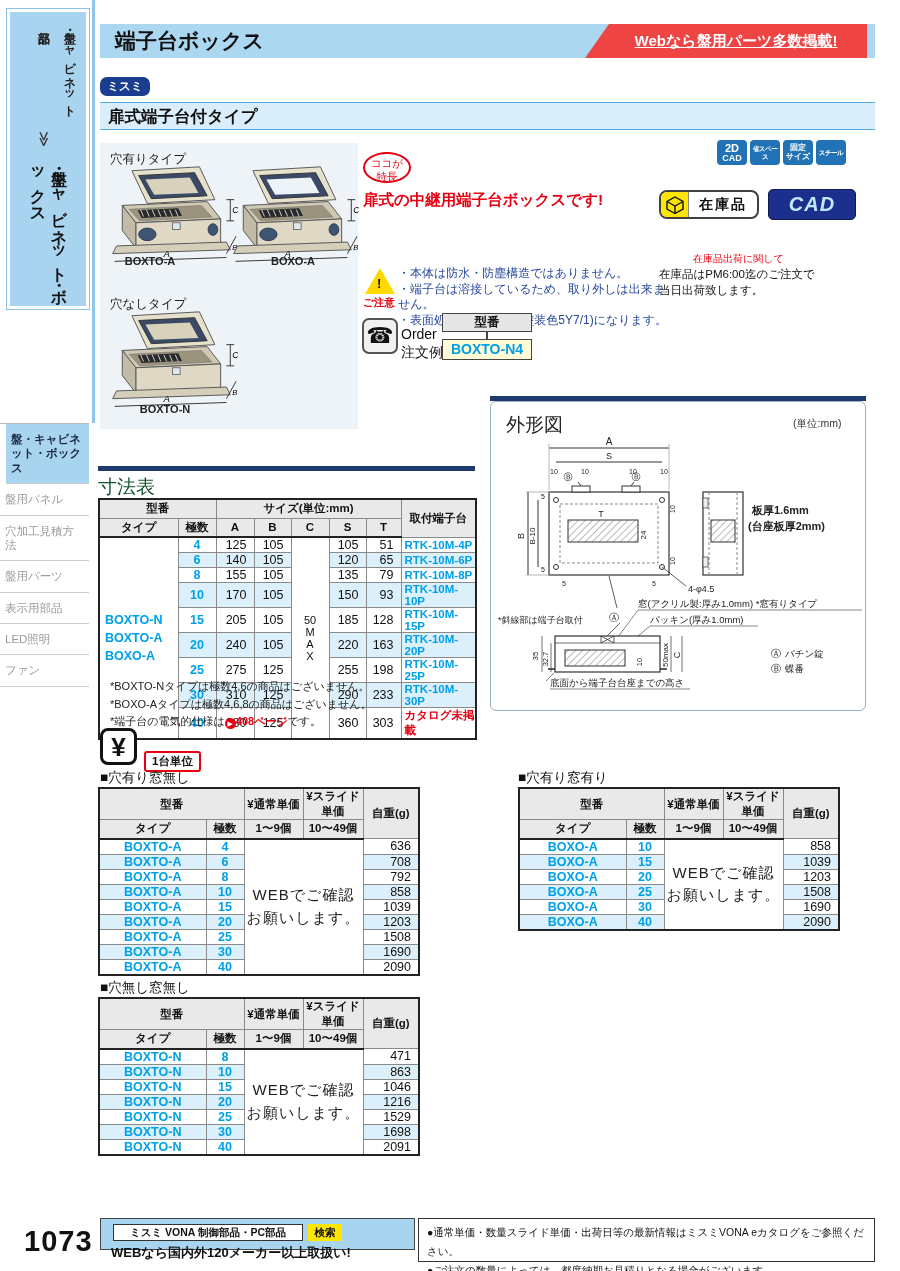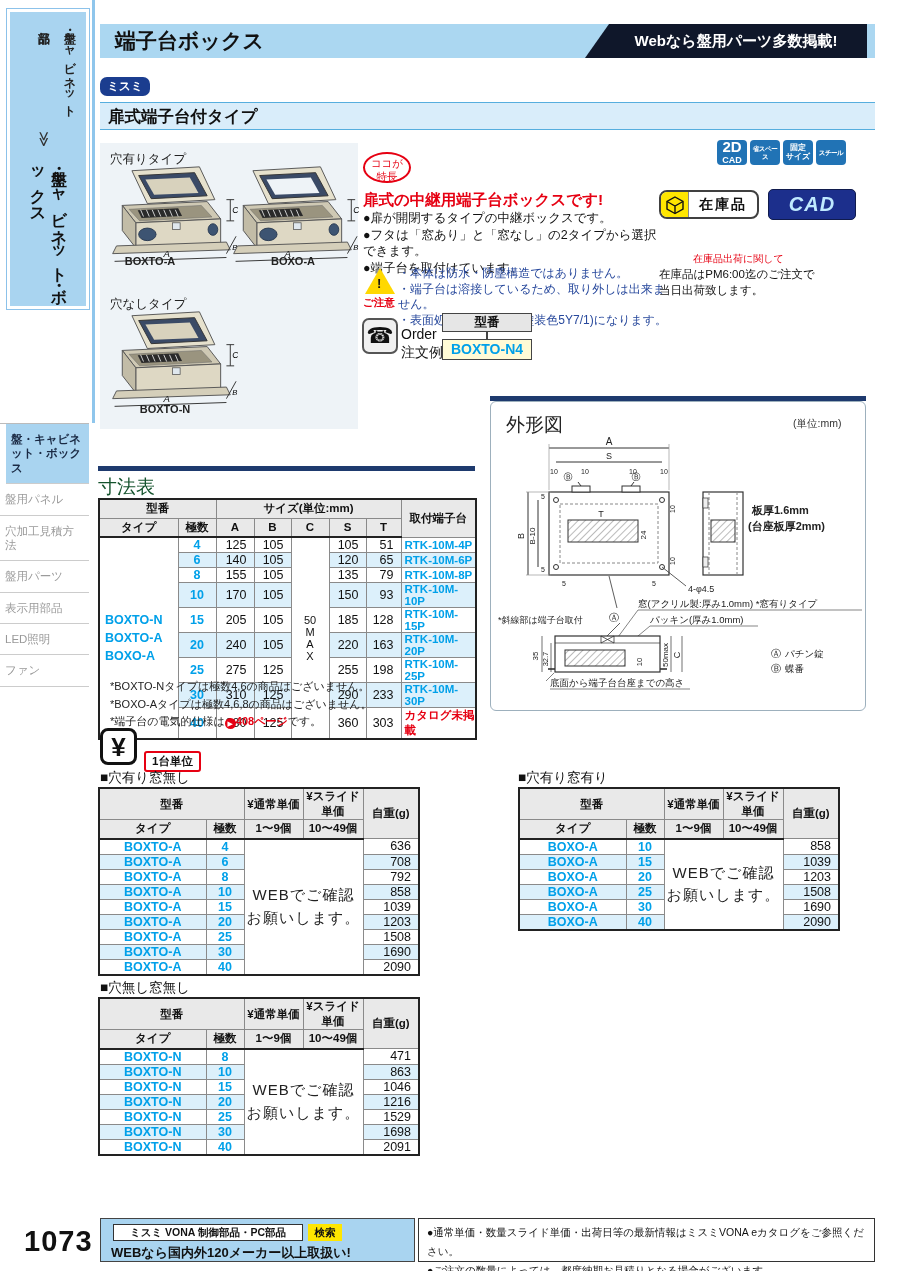--- a/index.html
+++ b/index.html
@@ -18,23 +18,23 @@
   .side-chevron{position:absolute;top:118px;left:26px;font-size:15px;color:#333;transform:rotate(90deg);}
   .side-cat{position:absolute;top:146px;left:50%;transform:translateX(-50%);font-size:16px;font-weight:bold;color:#111;letter-spacing:1px;max-height:150px;}
   .side-menu{left:0;top:423px;width:89px;border-top:1px solid #bbb;font-size:11.5px;}
   .side-menu .mi{padding:8px 5px;border-bottom:1px solid #ccc;color:#999;line-height:1.25;cursor:pointer;}
   .side-menu .mi.active{background:#a9d4f0;color:#1a2a44;font-weight:bold;margin-left:6px;}
   .page-num{left:24px;top:1225px;font-size:29px;font-weight:bold;color:#111;letter-spacing:1px;}
 
   
   .title-bar{left:100px;top:24px;width:775px;height:34px;background:#abd7f1;}
   .title-bar h1{margin:0;font-size:21px;line-height:34px;padding-left:15px;color:#111;}
-  .web-banner{position:absolute;right:8px;top:0;height:34px;width:282px;background:#0f172a;
+  .web-banner{position:absolute;right:8px;top:0;height:34px;width:282px;background:#ef4444;
       clip-path:polygon(24px 0,100% 0,100% 100%,0 100%);color:#fff;font-weight:bold;font-size:15px;
-      line-height:34px;text-align:center;padding-left:20px;}
+      line-height:34px;text-align:center;padding-left:20px;text-decoration:underline;}
   .brand-badge{left:100px;top:77px;width:50px;height:19px;background:#1b3d8f;border-radius:7px;
       color:#fff;font-size:11.5px;font-weight:bold;text-align:center;line-height:19px;}
   .prod-bar{left:100px;top:102px;width:775px;height:28px;background:#d9edfa;border-top:1px solid #56aede;border-bottom:1px solid #56aede;
       font-size:16.5px;font-weight:bold;line-height:26px;padding-left:8px;color:#111;}
 
   
   .prod-area{left:100px;top:143px;width:258px;height:286px;background:#eef3f7;}
   .ptype-label{position:absolute;font-size:12.5px;color:#222;}
   .pmodel{position:absolute;font-size:11px;font-weight:bold;color:#222;text-align:center;width:110px;}
   .boxsvg{position:absolute;}
@@ -53,21 +53,21 @@
   .order-label{left:401px;top:326px;font-size:14px;color:#111;line-height:1.25;}
   .model-hd{left:442px;top:313px;width:90px;height:19px;background:#e6e6e6;border:1.5px solid #444;
       font-size:12.5px;font-weight:bold;text-align:center;line-height:16px;}
   .model-link{left:486px;top:332px;width:2px;height:7px;background:#444;}
   .order-ex{left:442px;top:339px;width:90px;height:21px;background:#fffbd6;border:1.5px solid #444;
       font-size:14px;font-weight:bold;color:#00a0e9;text-align:center;line-height:18px;}
 
   
   .tag{position:absolute;top:140px;width:30px;height:25px;background:#2173b5;border-radius:4px;color:#fff;
       display:flex;flex-direction:column;align-items:center;justify-content:center;text-align:center;}
-  .tag .l1{font-size:15px;font-weight:bold;line-height:1.1;}
+  .tag .l1{font-size:11px;font-weight:bold;line-height:1.1;}
   .tag .l2{font-size:9px;font-weight:bold;line-height:1.1;}
   .tag.small .l1{font-size:6.5px;letter-spacing:-0.5px;}
   .stock-badge{left:659px;top:190px;width:100px;height:29px;border:2px solid #404040;border-radius:8px;background:#fff;display:flex;overflow:hidden;}
   .stock-cube{width:28px;height:100%;background:#ffe600;display:flex;align-items:center;justify-content:center;border-right:1px solid #888;}
   .stock-text{flex:1;text-align:center;font-size:14px;font-weight:bold;letter-spacing:2px;line-height:25px;color:#111;}
   .cad-btn{left:768px;top:189px;width:88px;height:31px;background:#1c2f8c;border:1px solid #101b4d;border-radius:5px;
       color:#bfe9ff;font-size:20px;font-weight:bold;font-style:italic;text-align:center;line-height:29px;letter-spacing:1px;cursor:pointer;}
   .ship-title{left:693px;top:252px;font-size:10px;color:#e60012;}
   .ship-lines{left:659px;top:267px;font-size:11.5px;color:#111;line-height:1.35;}
 
@@ -107,21 +107,21 @@
 
   
   .yen-icon{left:100px;top:728px;width:37px;height:37px;border:3px solid #111;border-radius:8px;background:#fff;
       font-size:26px;font-weight:bold;text-align:center;line-height:32px;color:#111;}
   .unit-badge{left:144px;top:751px;border:2px solid #e60012;border-radius:3px;background:#fff;
       font-size:11.5px;font-weight:bold;padding:1px 6px;color:#111;}
   .sec-label{position:absolute;font-size:13.5px;color:#111;}
   .price-table{position:absolute;}
 
   
-  .foot-blue{left:100px;top:1218px;width:315px;height:44px;background:#a9d4f0;border:1px solid #444;}
+  .foot-blue{left:100px;top:1218px;width:315px;height:32px;background:#a9d4f0;border:1px solid #444;}
   .foot-search{position:absolute;left:12px;top:5px;width:190px;height:17px;background:#fff;border:1px solid #333;
       font-size:10.5px;font-weight:bold;text-align:center;line-height:15px;color:#111;}
   .foot-btn{position:absolute;left:207px;top:5px;width:34px;height:17px;background:#ffe600;
       font-size:10.5px;font-weight:bold;text-align:center;line-height:17px;color:#111;cursor:pointer;}
   .foot-slogan{position:absolute;left:10px;top:25px;font-size:13px;font-weight:bold;color:#111;}
   .foot-notes{left:418px;top:1218px;width:457px;height:44px;background:#fff;border:1px solid #333;
       font-size:10.5px;color:#111;line-height:1.8;padding:4px 8px;}
 </style>
 </head>
 <body>
@@ -245,25 +245,20 @@
         <line x1="128" y1="58" x2="136" y2="58" stroke="#333"></line>
         <text x="134" y="50" font-size="9" font-style="italic">C</text>
       </svg></div>
   <div class="pmodel" style="left:110px;top:403px;">BOXTO-N</div>
 
   <div class="abs feat-badge">
     <div>ココが</div>
     <div>特長</div>
   </div>
   <div class="abs feat-head">扉式の中継用端子台ボックスです!</div>
-  <div class="abs feat-bullets">
-    <div>●扉が開閉するタイプの中継ボックスです。</div>
-    <div>●フタは「窓あり」と「窓なし」の2タイプから選択できます。</div>
-    <div>●端子台を取付けています。</div>
-  </div>
   <div class="abs caut-tri"></div>
   <div class="abs caut-ex">!</div>
   <div class="abs caut-label">ご注意</div>
   <div class="abs caut-lines">
     <div>・本体は防水・防塵構造ではありません。</div>
     <div>・端子台は溶接しているため、取り外しは出来ません。</div>
     <div>・表面処理は焼付塗装(塗装色5Y7/1)になります。</div>
   </div>
   <div class="abs order-icon">☎</div>
   <div class="abs order-label">

